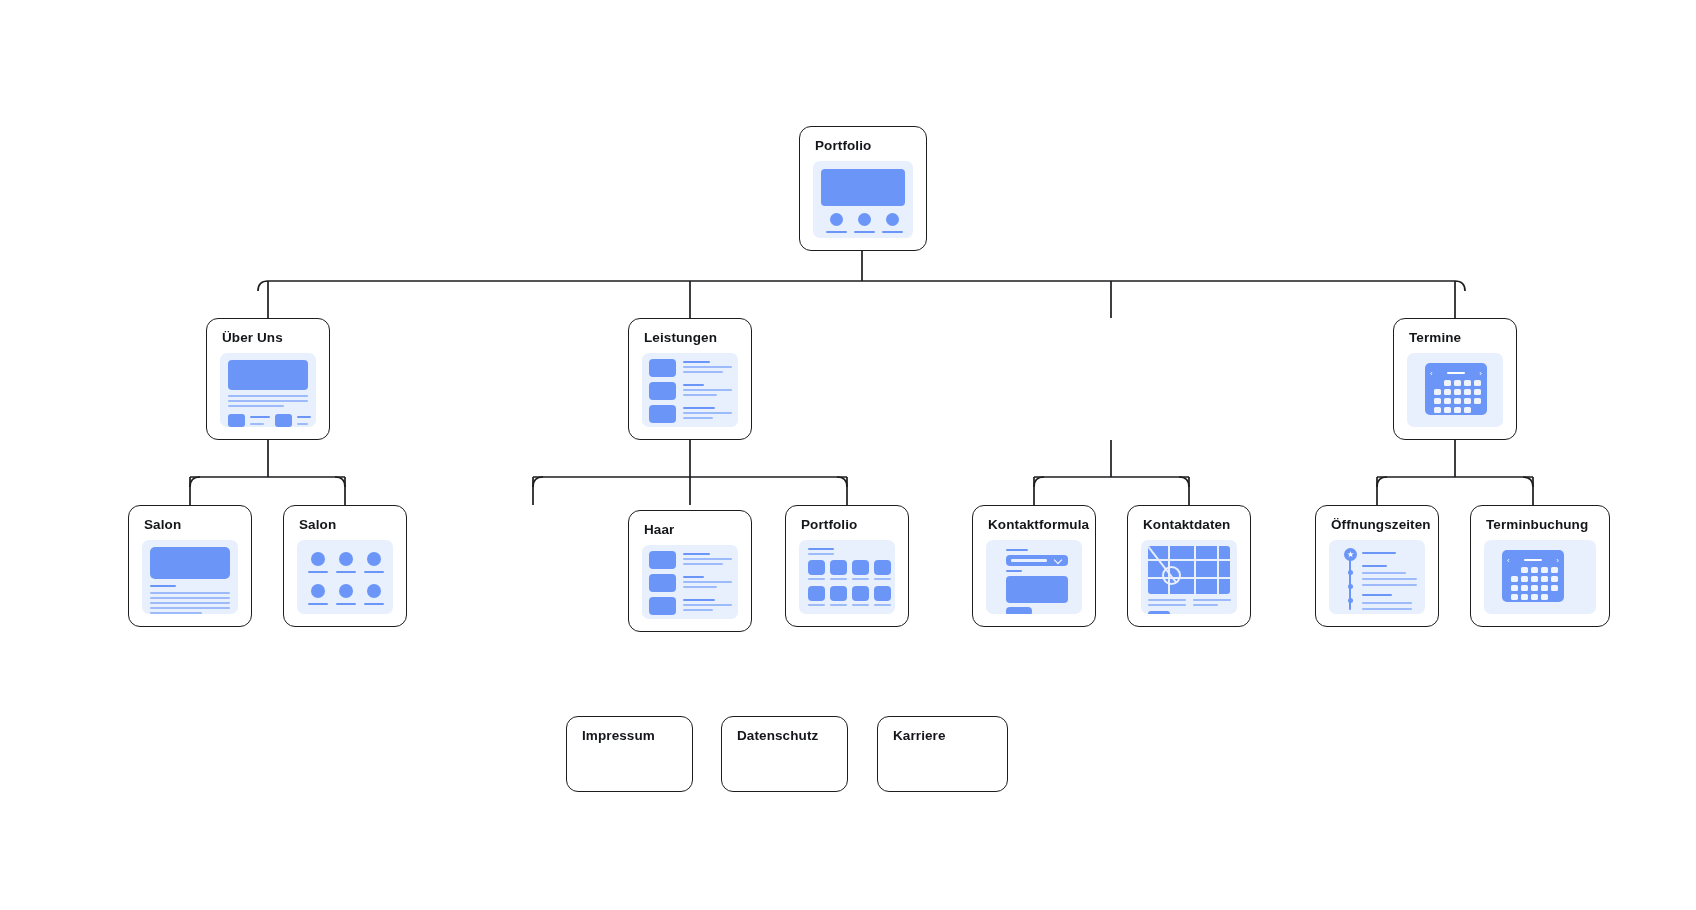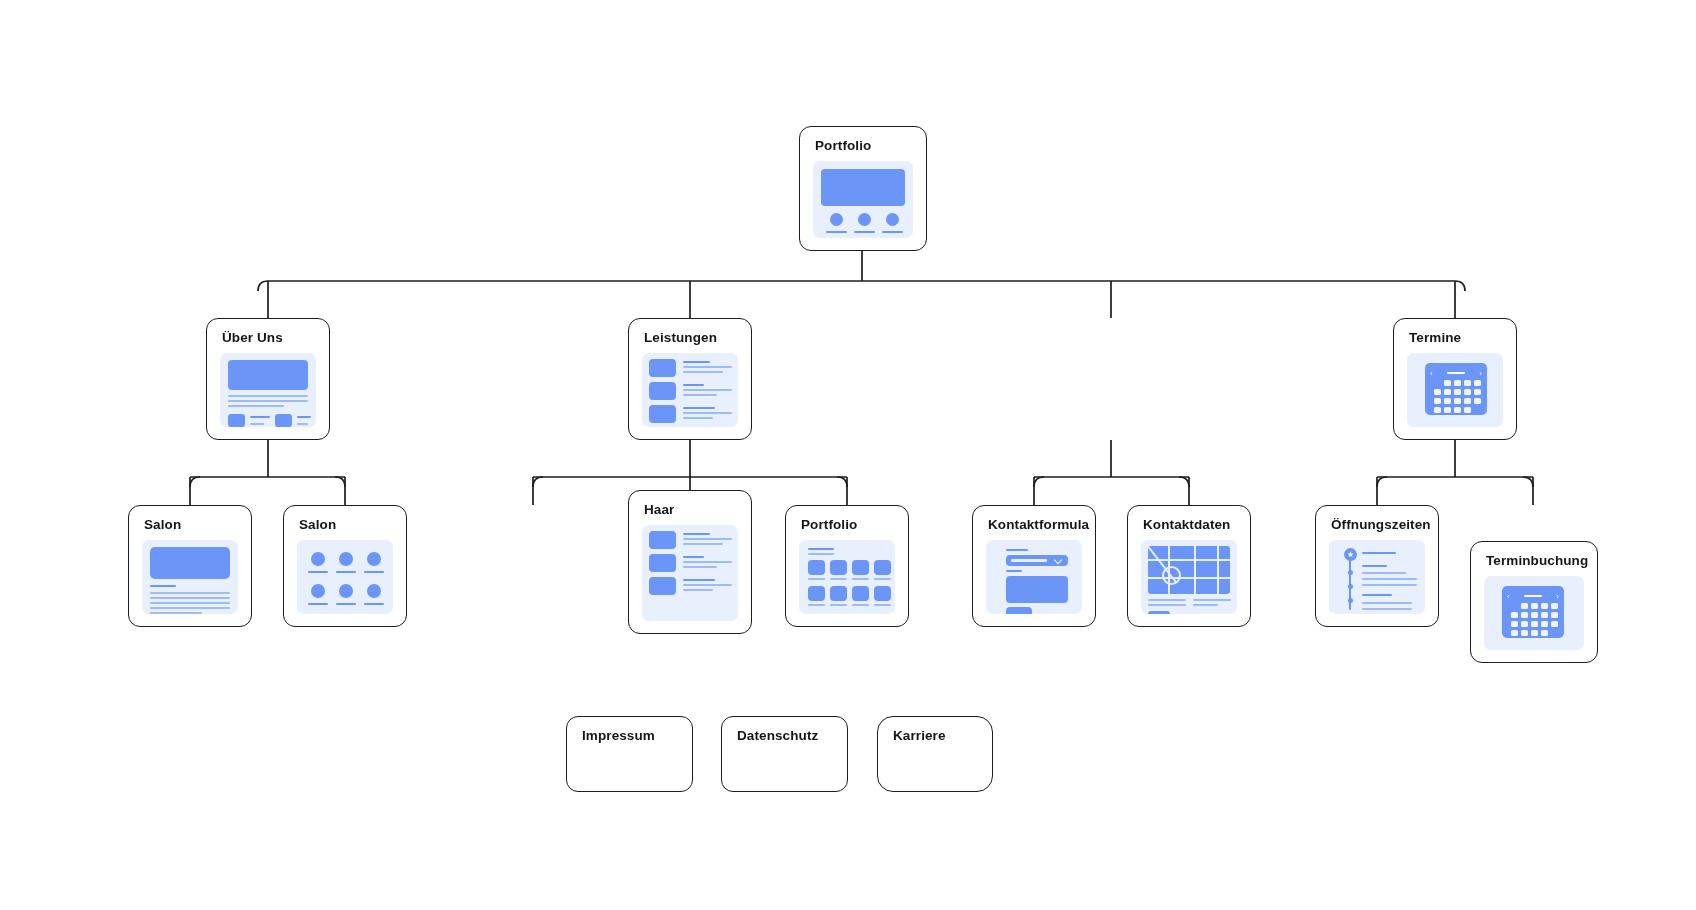--- a/index.html
+++ b/index.html
@@ -203,21 +203,21 @@
       <div class="dot" style="left:14px;top:44px;width:14px;height:14px;"></div>
       <div class="ln" style="left:11px;top:63px;width:20px;"></div>
       <div class="dot" style="left:42px;top:44px;width:14px;height:14px;"></div>
       <div class="ln" style="left:39px;top:63px;width:20px;"></div>
       <div class="dot" style="left:70px;top:44px;width:14px;height:14px;"></div>
       <div class="ln" style="left:67px;top:63px;width:20px;"></div>
     </div>
   </div>
 
 
-  <div class="node" style="left:628px;top:490px;width:124px;height:144px;">
+  <div class="node" style="left:628px;top:510px;width:124px;height:122px;">
     <div class="title">Haar</div>
     <div class="thumb">
       <div class="b" style="left:7px;top:6px;width:27px;height:18px;border-radius:4px;"></div>
       <div class="ln" style="left:41px;top:8px;width:27px;"></div>
       <div class="lnl" style="left:41px;top:13px;width:49px;"></div>
       <div class="lnl" style="left:41px;top:18px;width:40px;"></div>
       <div class="b" style="left:7px;top:29px;width:27px;height:18px;border-radius:4px;"></div>
       <div class="ln" style="left:41px;top:31px;width:21px;"></div>
       <div class="lnl" style="left:41px;top:36px;width:49px;"></div>
       <div class="lnl" style="left:41px;top:41px;width:34px;"></div>
@@ -298,21 +298,21 @@
       <div class="ln" style="left:33px;top:25px;width:25px;"></div>
       <div class="lnl" style="left:33px;top:32px;width:44px;"></div>
       <div class="lnl" style="left:33px;top:38px;width:55px;"></div>
       <div class="lnl" style="left:33px;top:44px;width:55px;"></div>
       <div class="ln" style="left:33px;top:54px;width:30px;"></div>
       <div class="lnl" style="left:33px;top:62px;width:50px;"></div>
       <div class="lnl" style="left:33px;top:68px;width:50px;"></div>
     </div>
   </div>
 
-  <div class="node" style="left:1470px;top:505px;width:128px;height:122px;margin-top:36px;">
+  <div class="node" style="left:1470px;top:505px;width:140px;height:122px;">
     <div class="title">Terminbuchung</div>
     <div class="thumb">
       <div class="cal" style="left:18px;top:10px;width:62px;height:52px;">
         <span class="arw" style="left:5px;top:7px;">‹</span>
         <div class="bar" style="left:22px;top:9px;width:18px;height:2px;"></div>
         <span class="arw" style="right:5px;top:7px;">›</span>
         <div class="cell" style="left:19px;top:17px;width:7px;height:6px;"></div>
         <div class="cell" style="left:29px;top:17px;width:7px;height:6px;"></div>
         <div class="cell" style="left:39px;top:17px;width:7px;height:6px;"></div>
         <div class="cell" style="left:49px;top:17px;width:7px;height:6px;"></div>
@@ -333,17 +333,17 @@
       </div>
     </div>
   </div>
 
   <div class="node plain" style="left:566px;top:716px;width:127px;height:76px;">
     <div class="title">Impressum</div>
   </div>
   <div class="node plain" style="left:721px;top:716px;width:127px;height:76px;">
     <div class="title">Datenschutz</div>
   </div>
-  <div class="node plain" style="left:877px;top:716px;width:116px;height:76px;border-radius:16px;">
+  <div class="node plain" style="left:877px;top:716px;width:131px;height:76px;">
     <div class="title">Karriere</div>
   </div>
 
 </div>
 
 </body></html>

